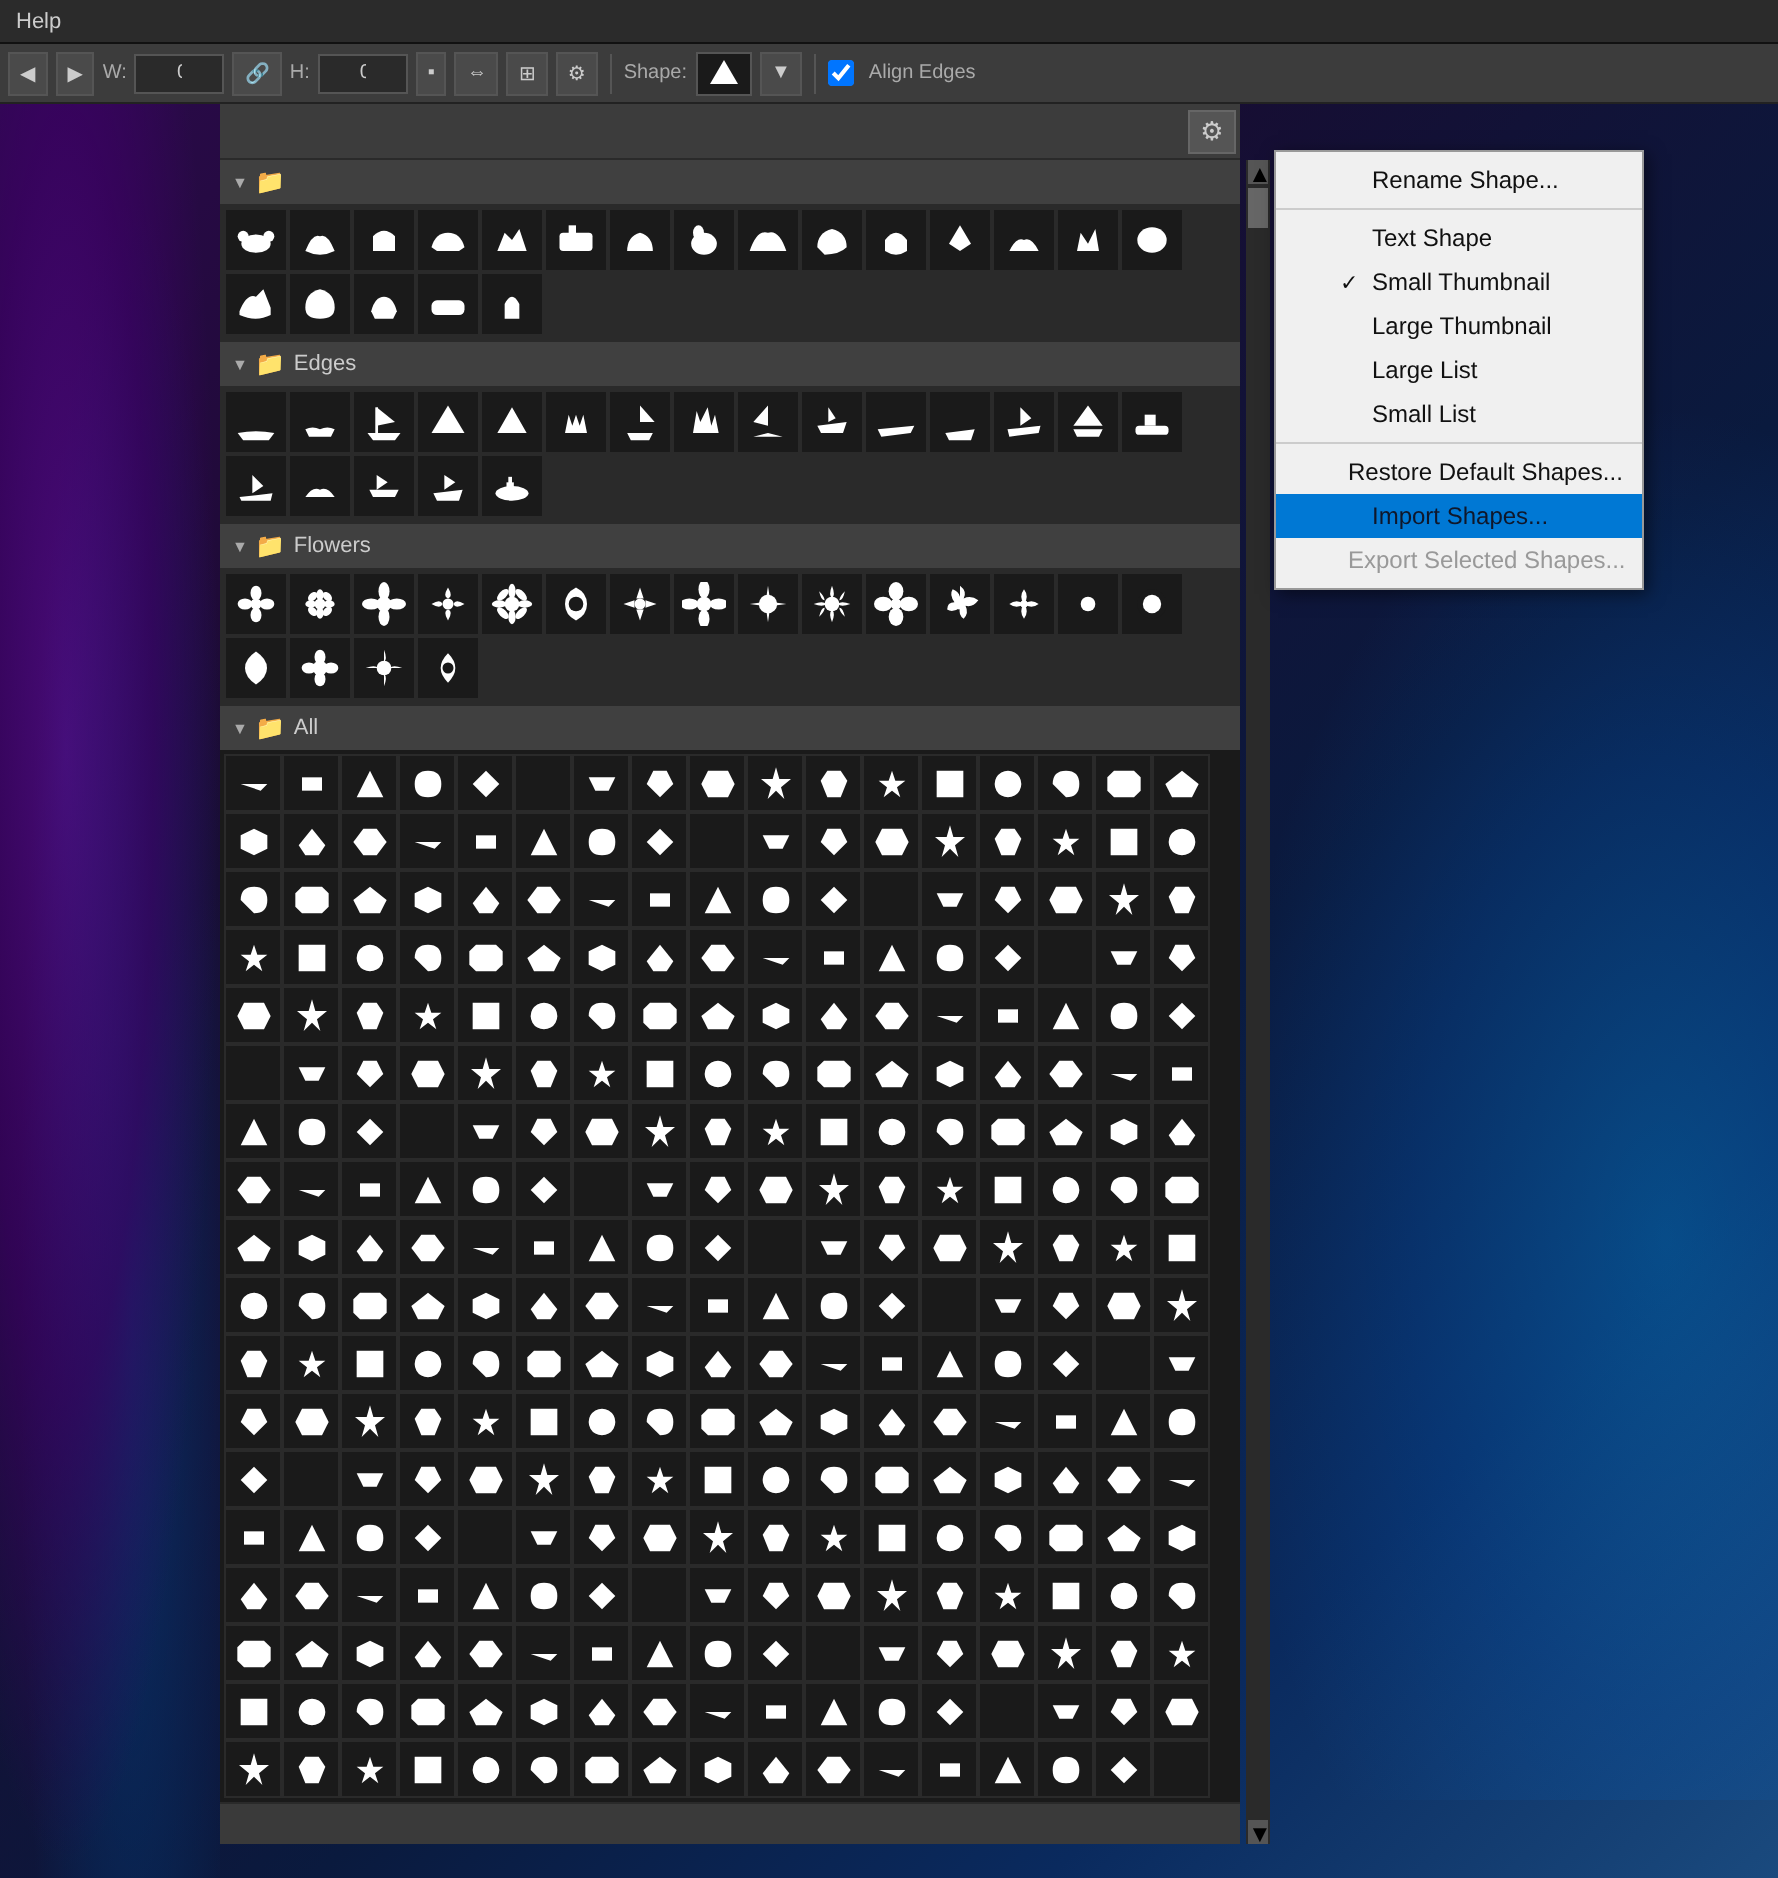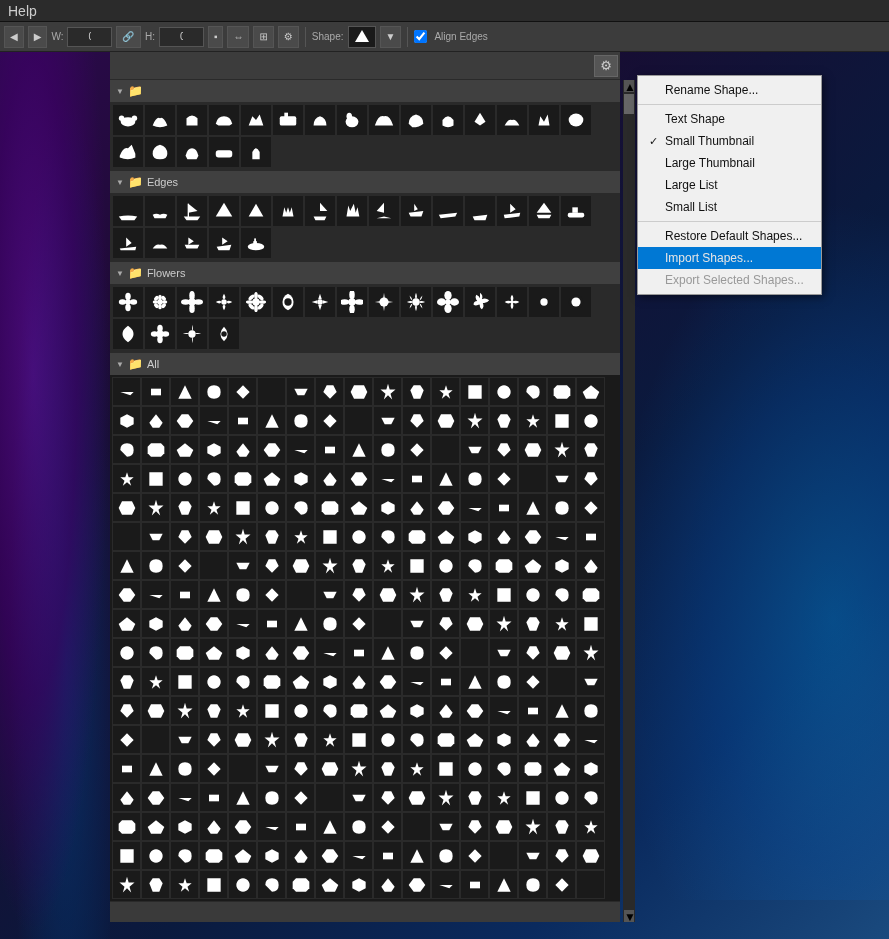--- a/index.html
+++ b/index.html
@@ -40,21 +40,21 @@
       top: 0; left: 0; right: 0; height: 22px;
       background: #2b2b2b;
       display: flex;
       align-items: center;
       padding: 0 8px;
       z-index: 100;
       border-bottom: 1px solid #111;
     }
     .menu-bar span {
       color: #ccc;
-      font-size: 14px;
+      font-size: 11px;
       cursor: pointer;
     }
 
     
     .toolbar {
       position: absolute;
       top: 22px; left: 0; right: 0; height: 30px;
       background: #3c3c3c;
       display: flex;
       align-items: center;
@@ -162,33 +162,33 @@
       top: 75px;
       left: 637px;
       width: 185px;
       background: #f0f0f0;
       border: 1px solid #999;
       box-shadow: 2px 2px 8px rgba(0,0,0,0.5);
       z-index: 200;
       padding: 3px 0;
     }
     .ctx-item {
-      padding: 4px 11px;
+      padding: 4px 32px;
       font-size: 12px;
       color: #111;
       cursor: pointer;
       display: flex;
       align-items: center;
       gap: 4px;
       white-space: nowrap;
     }
     .ctx-item.disabled { color: #999; cursor: default; }
     .ctx-item.highlighted {
       background: #0078d4;
-      color: #e5e5e5;
+      color: #0f172a;
     }
     .ctx-sep {
       height: 1px;
       background: #ccc;
       margin: 3px 0;
     }
     .ctx-check {
       width: 12px;
       font-size: 11px;
       color: #111;

